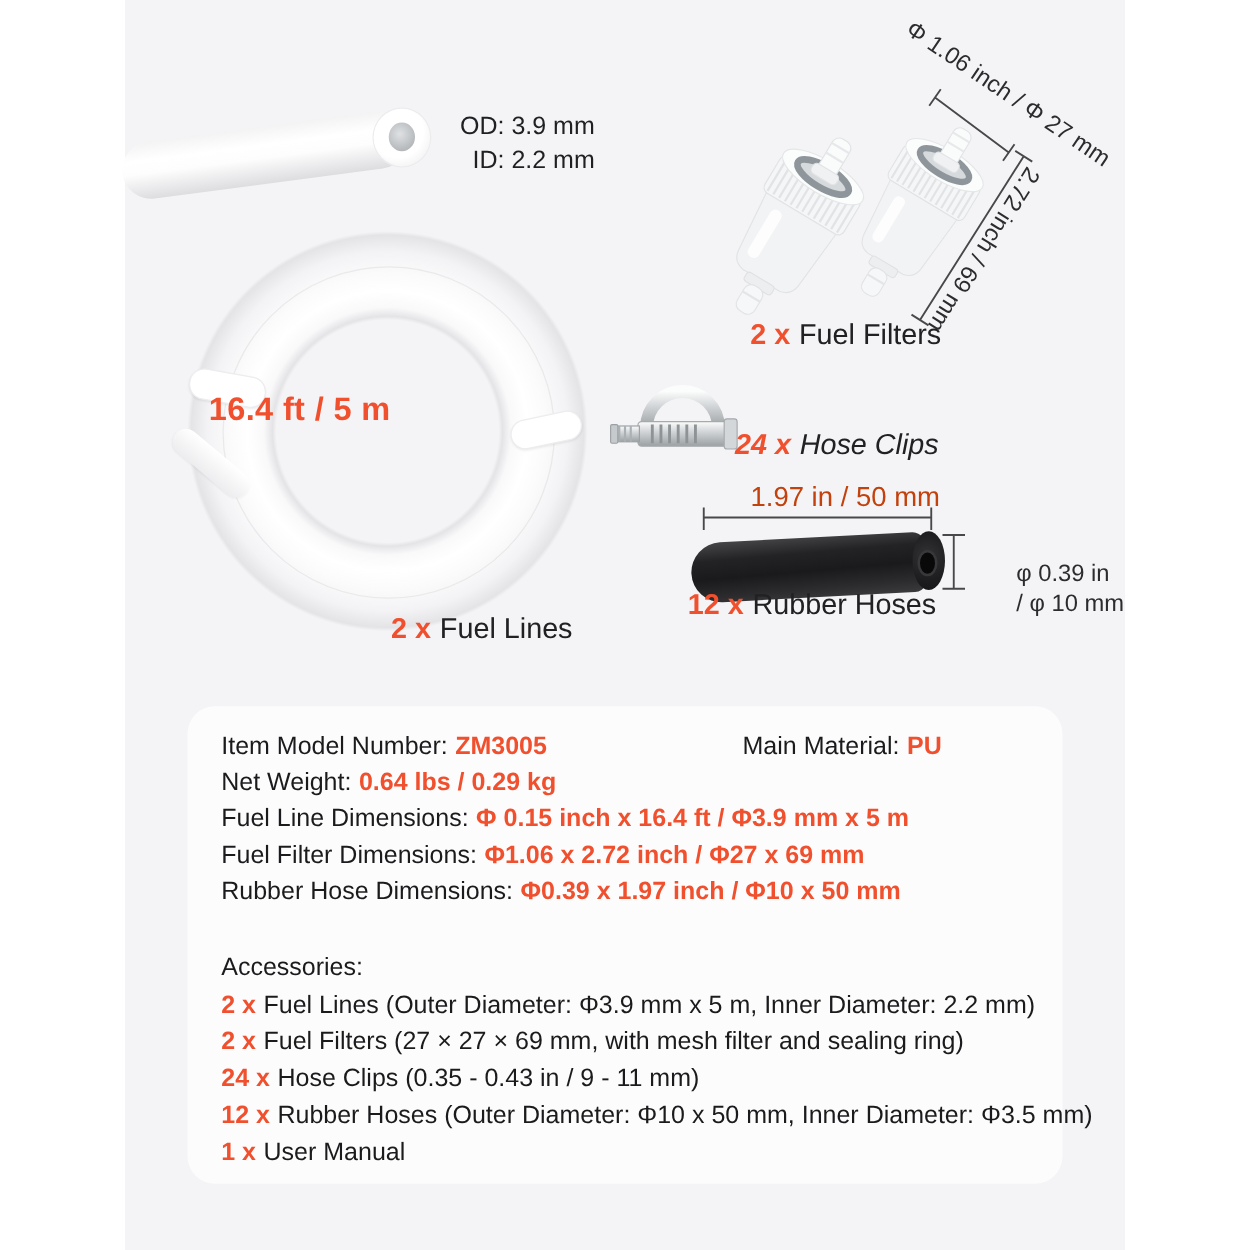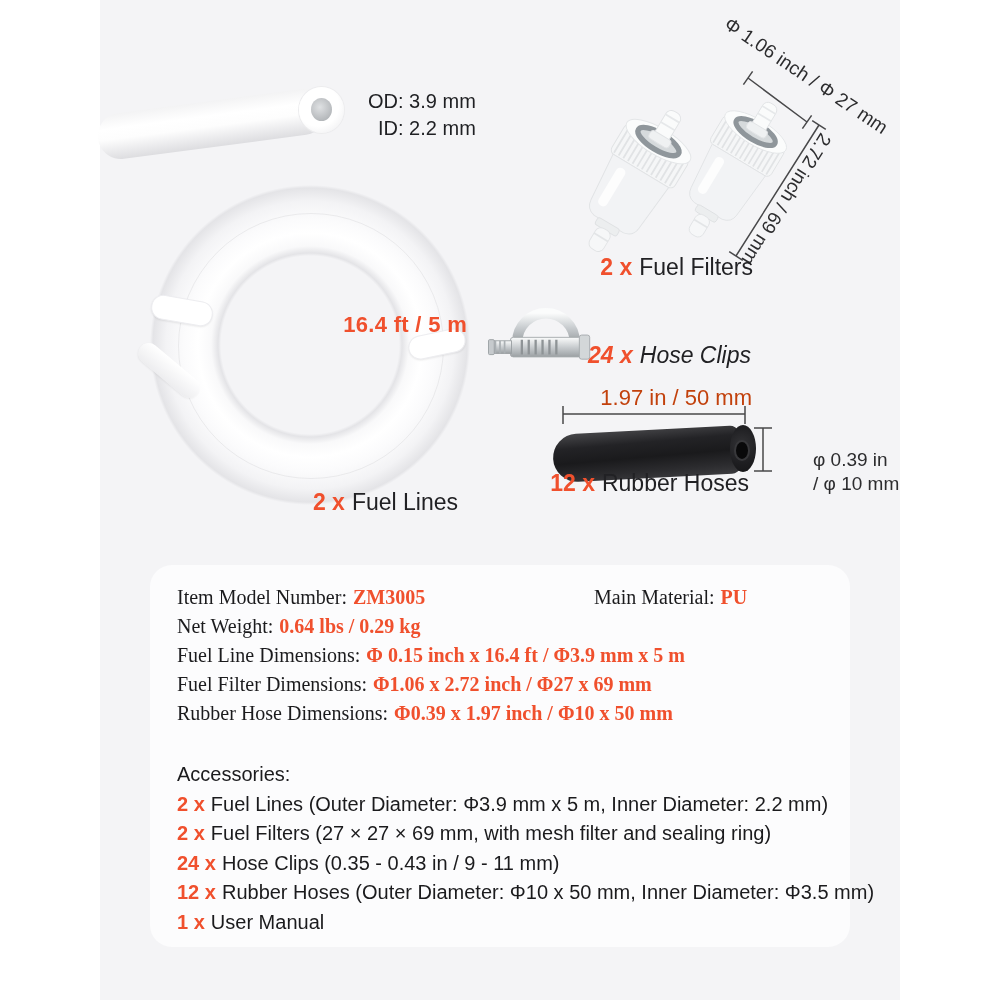--- a/index.html
+++ b/index.html
@@ -25,22 +25,22 @@
       #fbfbfc 126px,#f3f3f5 144px,#e4e4e7 157px,rgba(255,255,255,0) 160px);}
   .coil-ring-line{position:absolute;left:178px;top:213px;width:264px;height:264px;border-radius:50%;
     border:1px solid rgba(205,205,210,0.35);}
   .coil-tail{position:absolute;left:132px;top:360px;width:74px;height:21px;border-radius:11px;
     transform:rotate(40deg);background:linear-gradient(180deg,#ffffff,#ededef);
     box-shadow:0 1px 2px rgba(0,0,0,0.06);}
   .tie{position:absolute;background:#ffffff;border:1px solid #ededf0;border-radius:12px;
     box-shadow:0 1px 2px rgba(0,0,0,0.08);}
   .tie-left{left:151px;top:298px;width:60px;height:23px;transform:rotate(10deg);}
   .tie-right{left:408px;top:332px;width:56px;height:22px;transform:rotate(-12deg);}
-  .coil-label{position:absolute;left:167px;top:312px;width:300px;text-align:right;
-    font-size:22px;font-weight:700;color:#F0502D;letter-spacing:0.3px;}
+  .coil-label{position:absolute;left:167px;top:312px;width:300px;text-align:left;
+    font-size:26px;font-weight:700;color:#F0502D;letter-spacing:0.3px;}
 
   
   .caption{position:absolute;font-size:23px;color:#212124;white-space:nowrap;}
   .caption .qty{color:#F0502D;font-weight:700;margin-right:7px;}
   .cap-center{text-align:right;}
   .cap-fuel-lines{left:158px;top:489px;width:300px;}
   .cap-fuel-filters{left:553px;top:254px;width:200px;}
   .cap-hose-clips{left:588px;top:342px;font-style:italic;}
   .cap-rubber-hoses{left:549px;top:470px;width:200px;}
 
@@ -57,21 +57,21 @@
     background:radial-gradient(circle at 45% 42%,#333336 0%,#1e1e21 60%,#151517 100%);}
   .hose-hole{position:absolute;left:736px;top:442px;width:12px;height:17px;border-radius:50%;
     background:#09090a;box-shadow:0 0 0 2px #38383b;}
   .hose-len-label{position:absolute;left:552px;top:385px;width:200px;text-align:right;
     font-size:22px;color:#c2410c;}
   .hose-dia-label{position:absolute;left:778px;top:448px;font-size:19px;line-height:24px;color:#2c2c2e;margin-left:35px;}
 
   
   .spec-box{position:absolute;left:150px;top:565px;width:700px;height:382px;border-radius:22px;
     background:#fcfcfd;box-sizing:border-box;padding:18px 27px 0 27px;font-size:20px;line-height:29px;}
-  .spec-row{position:relative;white-space:nowrap;font-family:Liberation Serif, serif;}
+  .spec-row{position:relative;white-space:nowrap;}
   .spec-val{color:#F0502D;font-weight:700;margin-left:6px;}
   .spec-col2{position:absolute;left:417px;top:0;}
   .acc-title{margin-top:32px;line-height:29.5px;}
   .acc-row{line-height:29.5px;white-space:nowrap;}
   .acc-qty{color:#F0502D;font-weight:700;margin-right:6px;}
 
   .overlay-svg{position:absolute;left:0;top:0;pointer-events:none;}
 </style>
 </head>
 <body>

